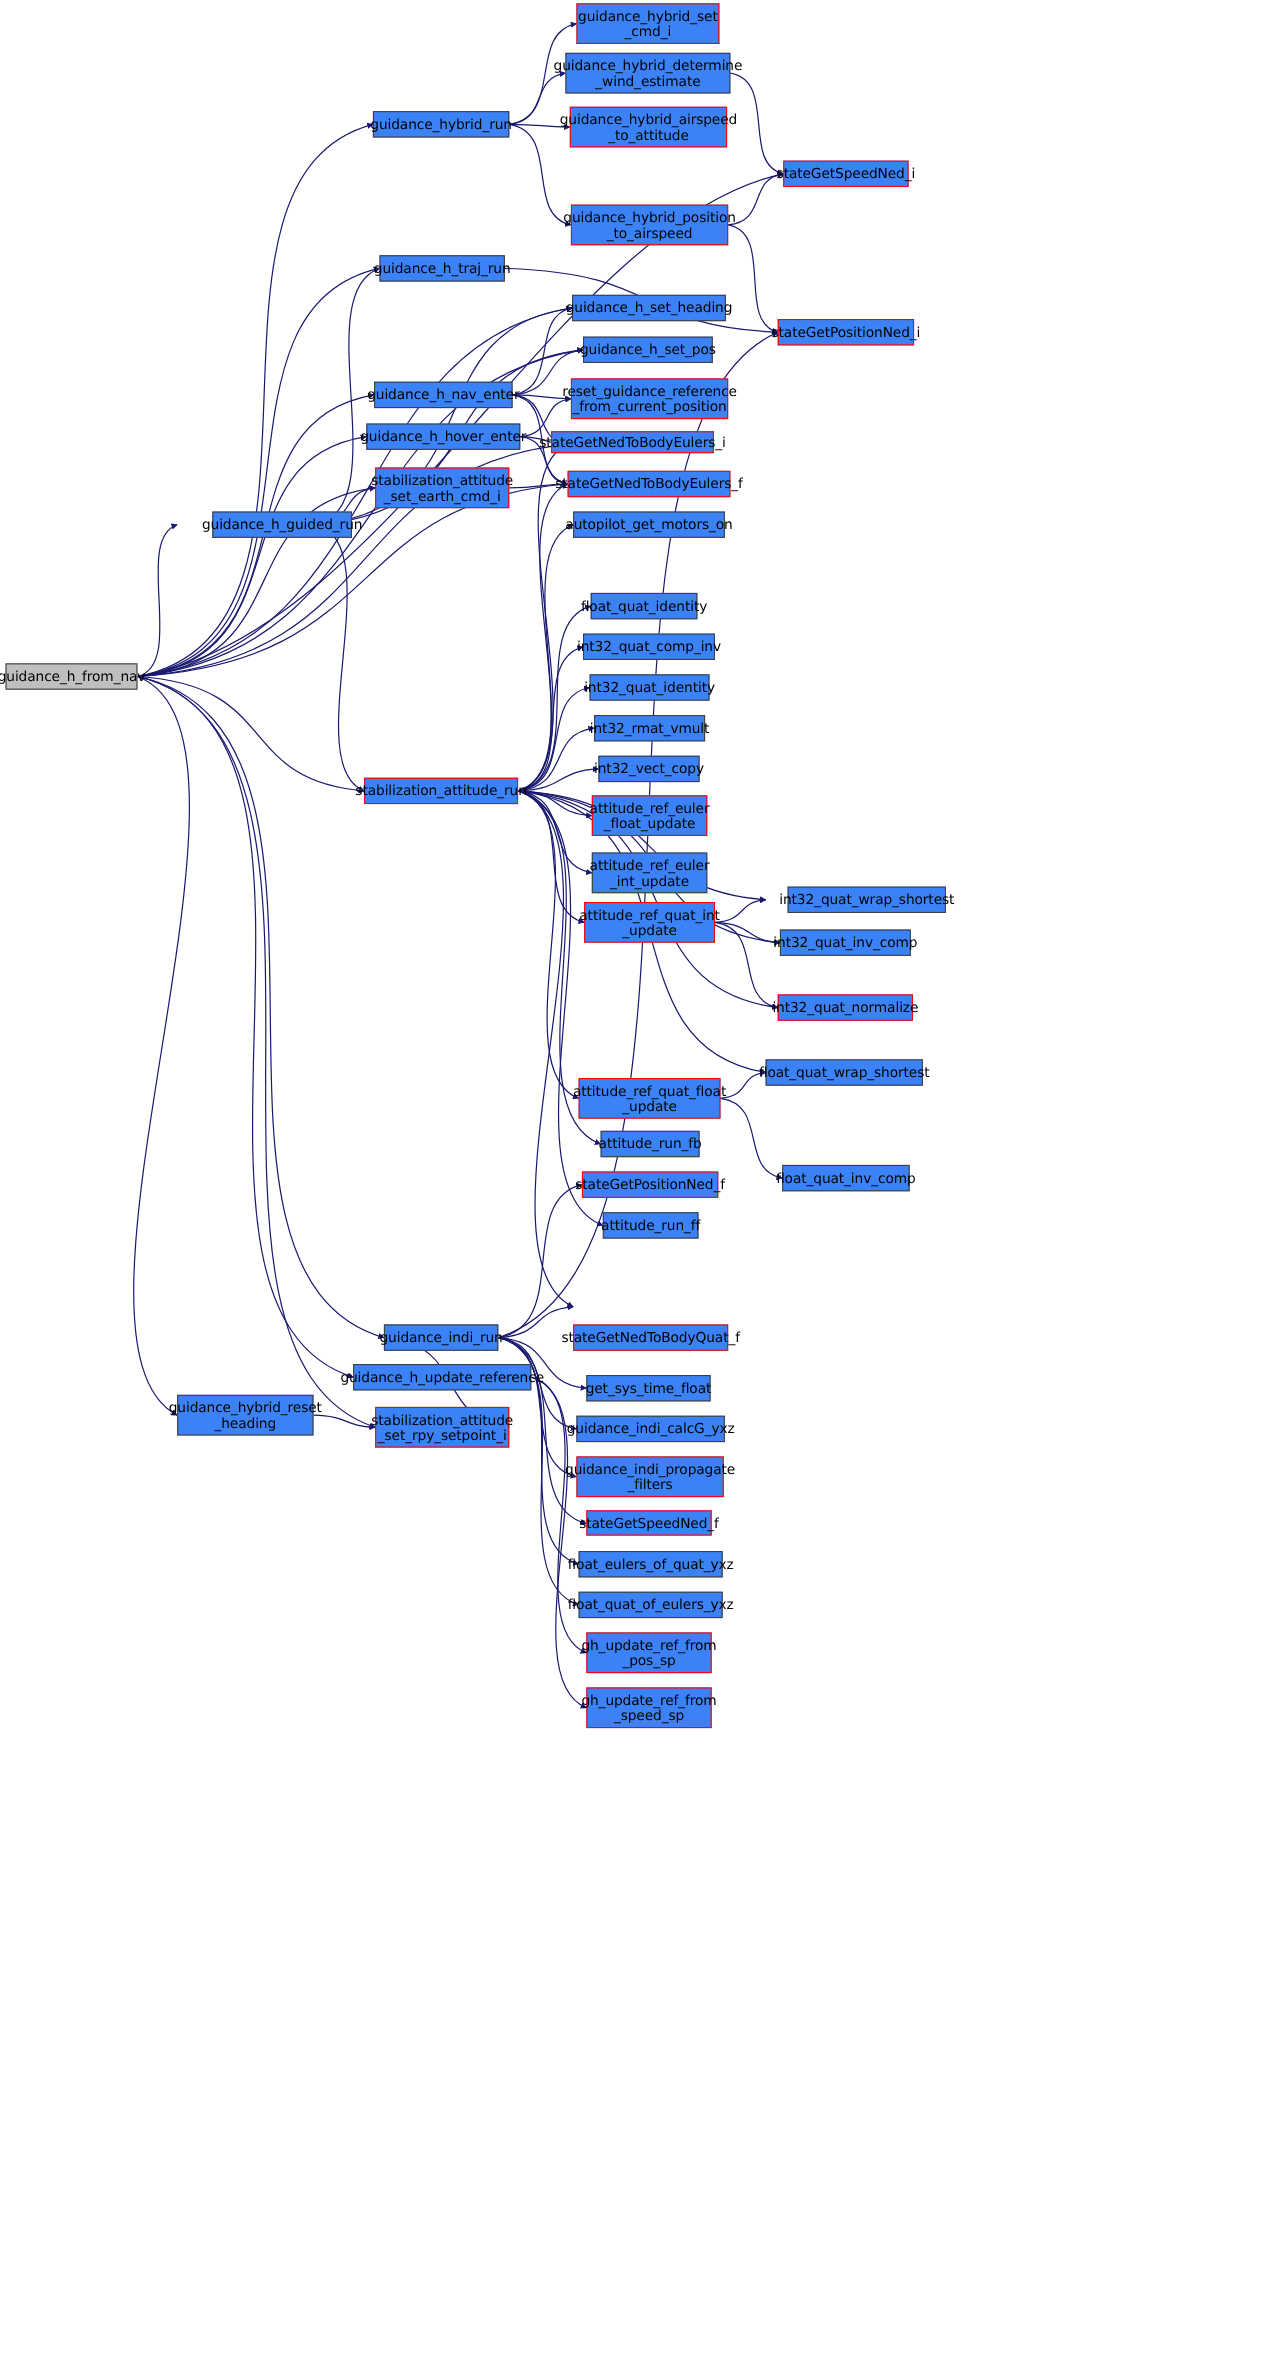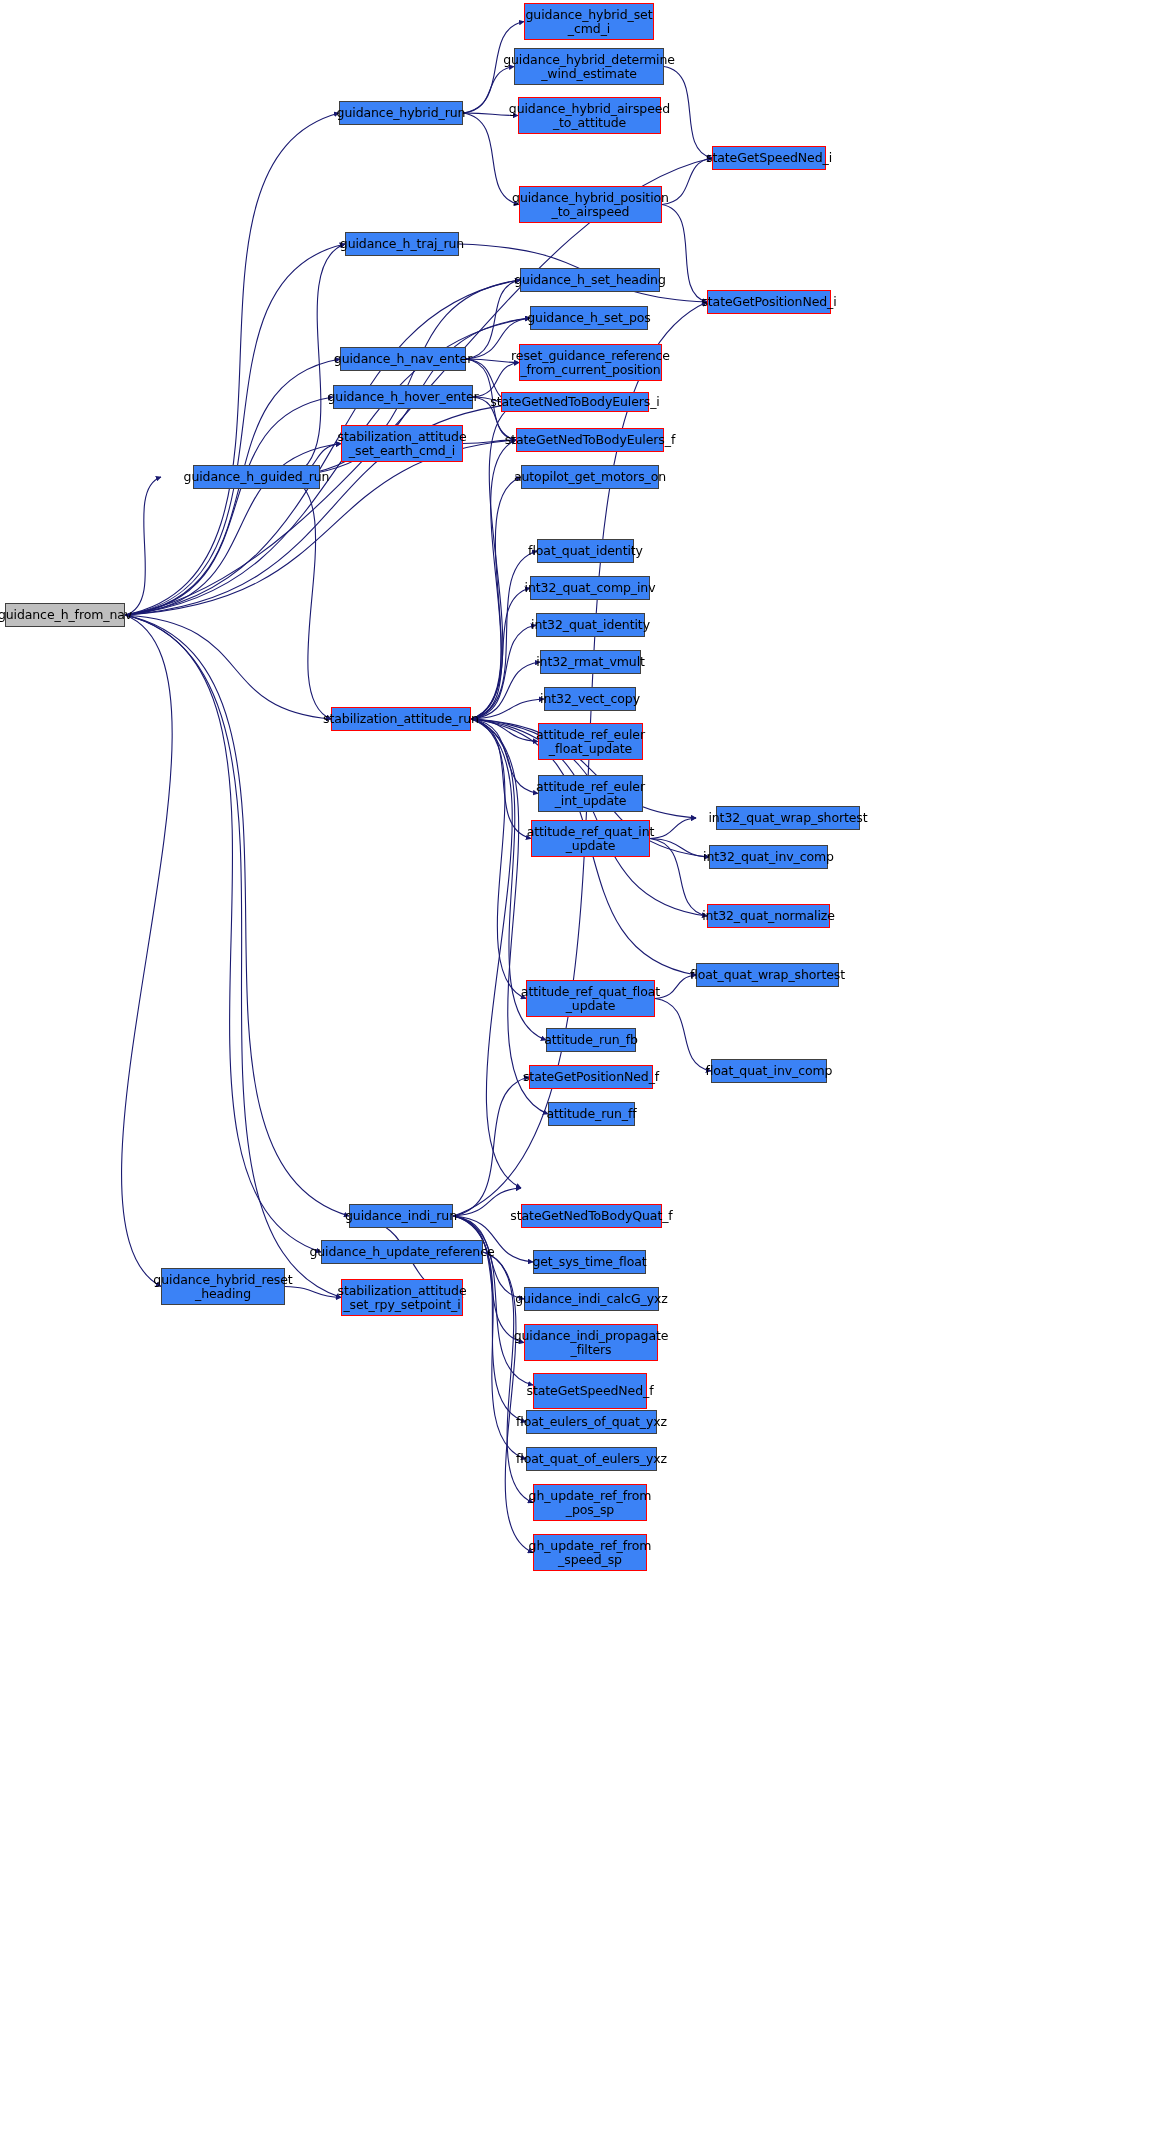--- a/index.html
+++ b/index.html
@@ -182,21 +182,21 @@
       <div class="node red" style="left: 529px; top: 1065px; width: 124px; height: 24px;"><span>stateGetPositionNed_f</span></div>
       <div class="node" style="left: 711px; top: 1059px; width: 116px; height: 24px;"><span>float_quat_inv_comp</span></div>
       <div class="node" style="left: 548px; top: 1102px; width: 87px; height: 24px;"><span>attitude_run_ff</span></div>
       <div class="node red" style="left: 521px; top: 1176px; width: 141px; height: 24px; margin-top: 28px;"><span>stateGetNedToBodyQuat_f</span></div>
       <div class="node" style="left: 349px; top: 1204px; width: 104px; height: 24px;"><span>guidance_indi_run</span></div>
       <div class="node" style="left: 533px; top: 1250px; width: 113px; height: 24px;"><span>get_sys_time_float</span></div>
       <div class="node" style="left: 321px; top: 1240px; width: 162px; height: 24px;"><span>guidance_h_update_reference</span></div>
       <div class="node" style="left: 524px; top: 1287px; width: 135px; height: 24px;"><span>guidance_indi_calcG_yxz</span></div>
       <div class="node red" style="left: 524px; top: 1324px; width: 134px; height: 37px;"><span>guidance_indi_propagate
 _filters</span></div>
-      <div class="node red" style="left: 533px; top: 1373px; width: 114px; height: 36px;"><span>stateGetSpeedNed_f</span></div>
+      <div class="node red" style="left: 533px; top: 1373px; width: 114px; height: 23px;"><span>stateGetSpeedNed_f</span></div>
       <div class="node" style="left: 526px; top: 1410px; width: 131px; height: 24px;"><span>float_eulers_of_quat_yxz</span></div>
       <div class="node" style="left: 526px; top: 1447px; width: 131px; height: 24px;"><span>float_quat_of_eulers_yxz</span></div>
       <div class="node red" style="left: 533px; top: 1484px; width: 114px; height: 37px;"><span>gh_update_ref_from
 _pos_sp</span></div>
       <div class="node red" style="left: 533px; top: 1534px; width: 114px; height: 37px;"><span>gh_update_ref_from
 _speed_sp</span></div>
       <div class="node" style="left: 161px; top: 1268px; width: 124px; height: 37px;"><span>guidance_hybrid_reset
 _heading</span></div>
       <div class="node red" style="left: 341px; top: 1279px; width: 122px; height: 37px;"><span>stabilization_attitude
 _set_rpy_setpoint_i</span></div>

